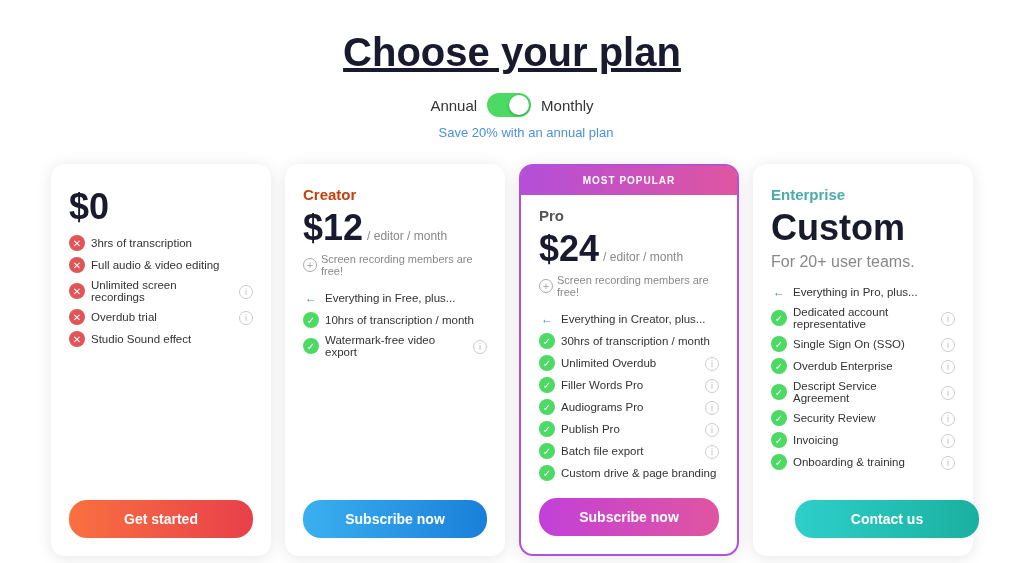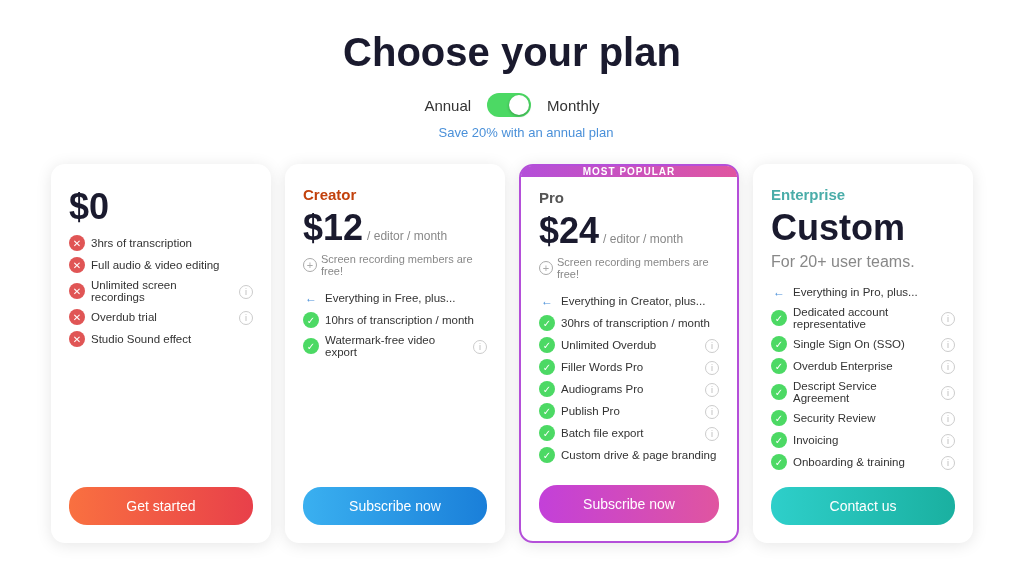--- a/index.html
+++ b/index.html
@@ -11,25 +11,26 @@
       flex-direction: column;
       align-items: center;
       padding: 30px 20px 20px;
     }
     h1 {
       font-size: 40px;
       font-weight: 700;
       color: #1a1a2e;
       margin-bottom: 18px;
       text-align: center;
+      text-decoration: underline;
     }
     .toggle-row {
       display: flex;
       align-items: center;
-      gap: 16px;
+      gap: 10px;
       margin-bottom: 8px;
     }
     .toggle-label {
       font-size: 15px;
       color: #333;
     }
     .toggle-switch {
       width: 44px;
       height: 24px;
       background: #4cd964;
@@ -79,21 +80,21 @@
       border: 2.5px solid #b44fd9;
       padding-top: 10px;
     }
     .most-popular-badge {
       background: linear-gradient(90deg, #b44fd9, #e055a0);
       color: #fff;
       font-size: 10px;
       font-weight: 700;
       letter-spacing: 1px;
       text-align: center;
-      padding: 0 0;
+      padding: 9px 0;
       border-radius: 10px 10px 0 0;
       margin: -10px -18px 12px -18px;
       text-transform: uppercase;
     }
     .plan-name {
       font-size: 15px;
       font-weight: 600;
       margin-bottom: 4px;
     }
     .plan-name.free { color: #e05555; }
@@ -183,40 +184,41 @@
       font-size: 9px;
       color: #bbb;
     }
     .plan-button {
       display: block;
       width: 100%;
       padding: 11px;
       border-radius: 18px;
       border: none;
       font-size: 14px;
-      font-weight: 400;
+      font-weight: 700;
       cursor: pointer;
       text-align: center;
       margin-top: auto;
     }
     .btn-free {
       background: linear-gradient(90deg, #f97040, #e8404a);
       color: #fff;
     }
     .btn-creator {
       background: linear-gradient(90deg, #3ab0f0, #1a7fd9);
       color: #fff;
     }
     .btn-pro {
       background: linear-gradient(90deg, #c340d9, #e055a0);
       color: #fff;
     }
     .btn-enterprise {
       background: linear-gradient(90deg, #2ecfca, #1ab0a0);
       color: #fff;
+      margin-left: 24px;
     }
     .for-teams {
       font-size: 16px;
       color: #888;
       margin-bottom: 10px;
     }
   </style>
 </head>
 <body>
 

